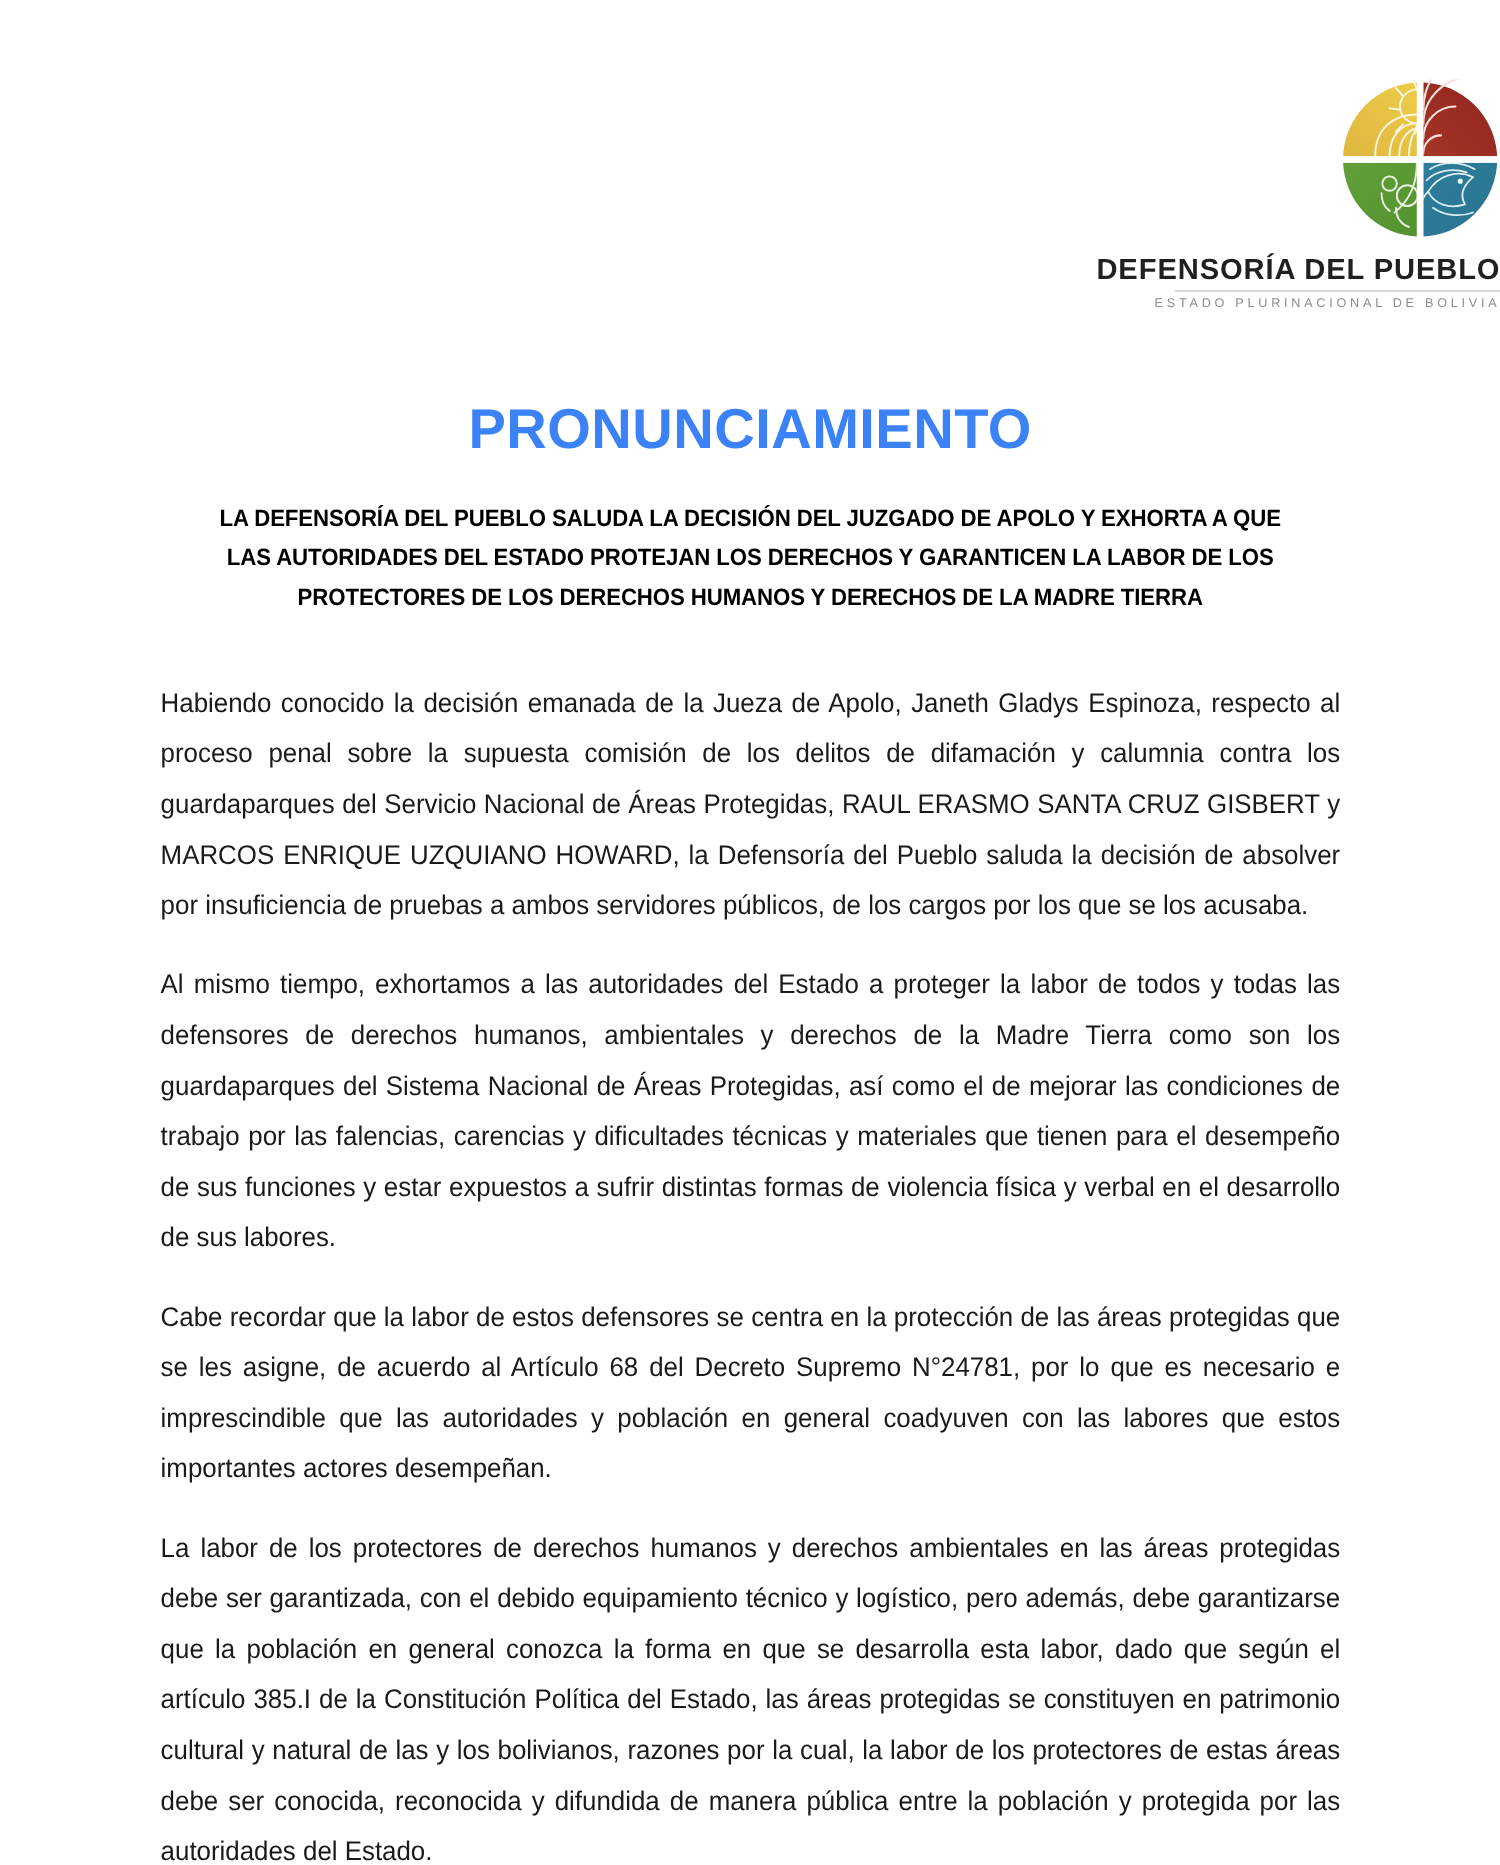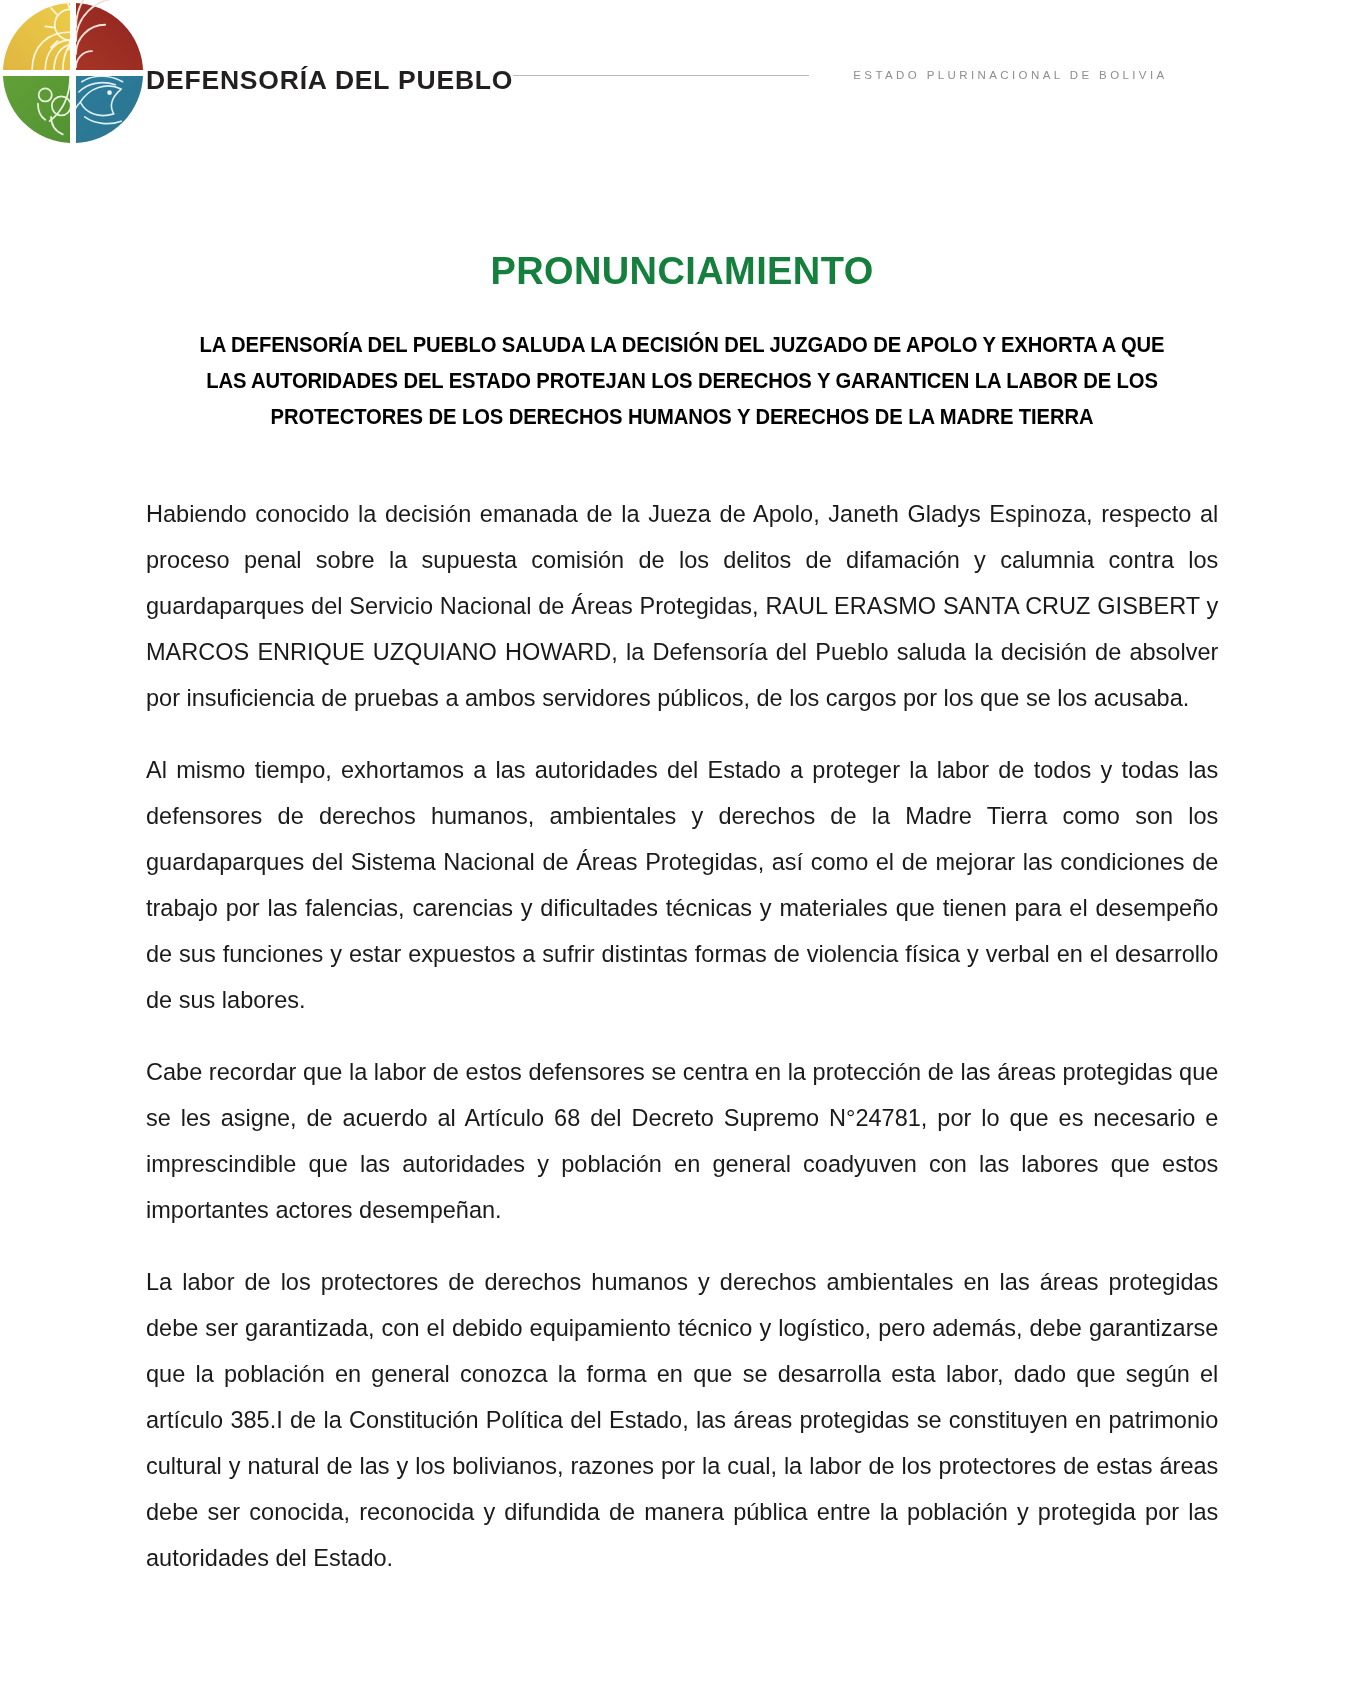--- a/index.html
+++ b/index.html
@@ -19,22 +19,24 @@
     width: 1364px;
     height: 1695px;
     box-sizing: border-box;
     padding: 0;
     background: #ffffff;
   }
 
   
   .logo-block {
     width: 100%;
+    padding-top: 72px;
     display: flex;
-    align-items: center;
+    flex-direction: column;
+    align-items: flex-end;
   }
   .logo-mark {
     width: 146px;
     height: 146px;
     display: block;
   }
   .logo-title {
     margin-top: 14px;
     font-family: "Liberation Sans", sans-serif;
     font-size: 26.5px;
@@ -55,27 +57,27 @@
     font-size: 11.5px;
     font-weight: 400;
     letter-spacing: 3.4px;
     color: #8d8d8d;
     line-height: 1;
     margin-left: 44px;
   }
 
   
   .doc-title {
-    margin-top: 104px;
+    margin-top: 78px;
     text-align: center;
     font-family: "Liberation Sans", sans-serif;
-    font-size: 38px;
+    font-size: 51px;
     font-weight: 700;
     letter-spacing: 0.4px;
-    color: #15803d;
+    color: #3b82f6;
   }
 
   
   .doc-subtitle {
     margin: 34px auto 0 auto;
     width: 1062px;
     text-align: center;
     font-family: "Liberation Sans Narrow", "Liberation Sans", sans-serif;
     font-size: 21.5px;
     font-weight: 700;

